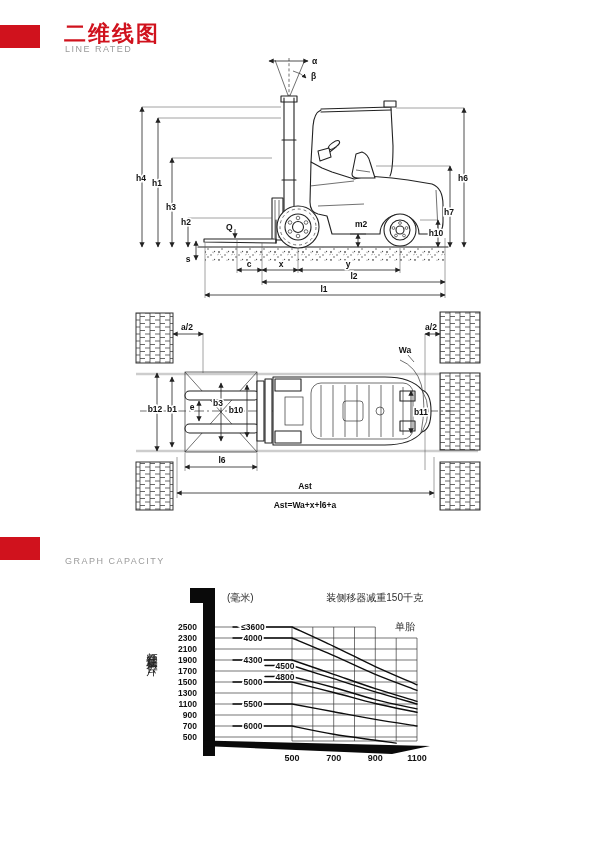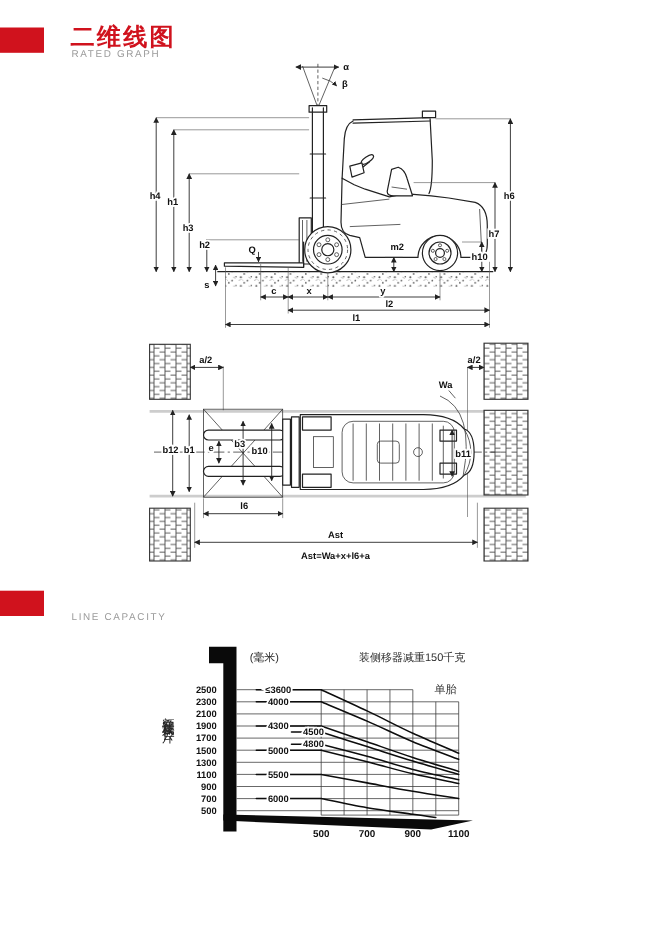--- a/index.html
+++ b/index.html
@@ -32,21 +32,21 @@
   .gray{stroke:#cdcdcd;stroke-width:2.5;}
 </style>
 </head>
 <body>
 
 <div id="page">
 
   <div class="sec-header" style="top:25px">
     <div class="redblock"></div>
     <div class="sec-zh">二维线图</div>
-    <div class="sec-en">RATED GRAPH</div>
+    <div class="sec-en">LINE RATED</div>
   </div>
 
   <svg style="left:118px;top:50px" width="364" height="258" viewBox="0 0 364 258">
     <defs>
       <marker id="arr1" viewBox="0 0 10 10" refX="9" refY="5" markerWidth="6.5" markerHeight="6.5" orient="auto-start-reverse">
           <path d="M0,0L10,5L0,10Z" fill="#222"></path>
         </marker>
       <pattern id="gravel" width="14" height="8" patternUnits="userSpaceOnUse">
         <circle cx="3" cy="2" r="0.9" fill="#555"></circle>
           <circle cx="9" cy="5" r="0.8" fill="#666"></circle>
@@ -258,21 +258,21 @@
       <line class="ext" x1="62" y1="152" x2="62" y2="193"></line>
       <line class="ext" x1="319" y1="152" x2="319" y2="193"></line>
       <line class="dim" x1="62" y1="188" x2="319" y2="188" marker-start="url(#arr2)" marker-end="url(#arr2)"></line>
       <text class="dl hl" x="190" y="184" text-anchor="middle">Ast</text>
       <text class="dl" x="190" y="203" text-anchor="middle">Ast=Wa+x+l6+a</text>
     </g>
   </svg>
 
   <div class="sec-header" style="top:537px">
     <div class="redblock"></div>
-    <div class="sec-en">LINE CAPACITY</div>
+    <div class="sec-en">GRAPH CAPACITY</div>
   </div>
 
   <div class="ylab">额定载荷（公斤）</div>
 
   <svg id="cap-chart" style="left:140px;top:580px" width="340" height="235" viewBox="0 0 340 235">
 
     <polygon points="50,8 75,8 75,176 63,176 63,23 50,23" fill="#0a0a0a"></polygon>
     <polygon points="63,160.5 290,166 252,174 63,166" fill="#0a0a0a"></polygon>
     <g id="chart-gen">
         <line x1="75" y1="47.0" x2="235.3" y2="47.0" class="grid"></line>

